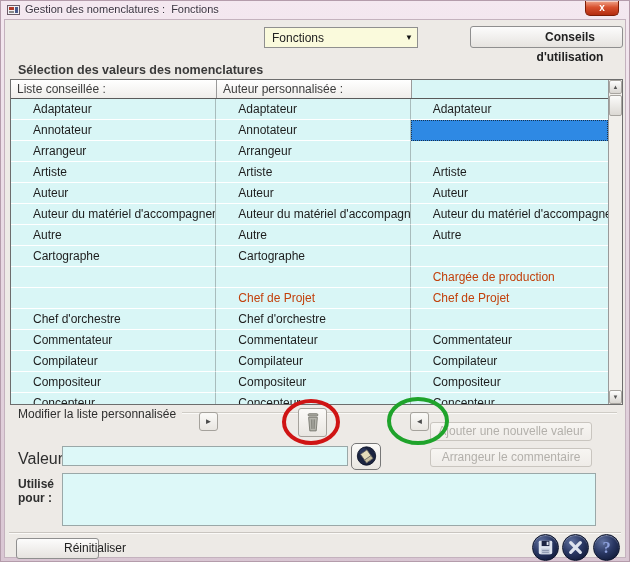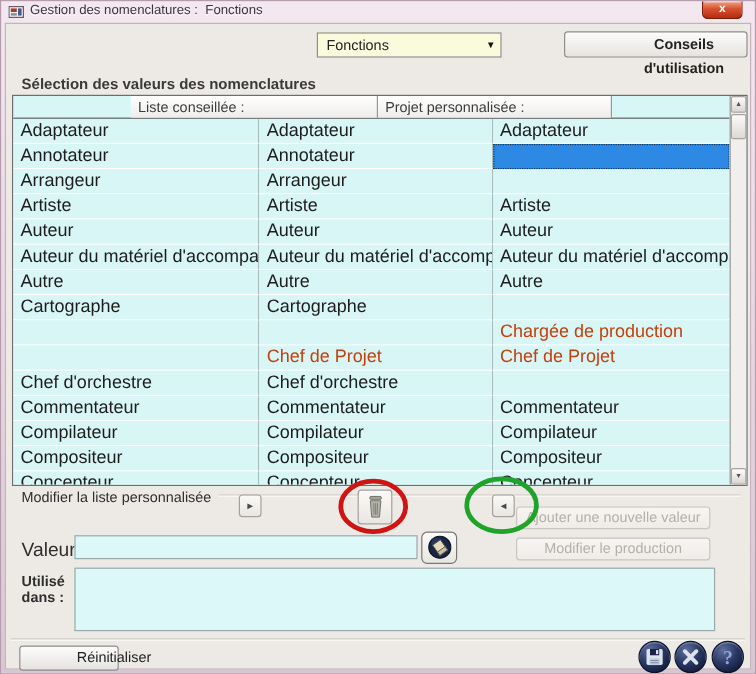--- a/index.html
+++ b/index.html
@@ -30,29 +30,29 @@
   .combo .combo-value { position:absolute; left:7px; top:3px; font-size:12px; color:#222; }
   .combo .combo-arrow { position:absolute; right:4px; top:5px; font-size:8px; color:#111; }
   .btn { background:linear-gradient(#fcfcfc,#e6e3df); border:1px solid #8f8f8f; border-radius:3px;
          font-size:12px; color:#222; text-align:center; cursor:pointer;padding-left:47px; }
   .help-btn { position:absolute; left:465px; top:6px; width:153px; height:22px;
               font-weight:bold; line-height:20px; }
 
   .table { position:absolute; left:5px; top:59px; width:613px; height:326px;
            border:1px solid #6d6d6d; background:#d9f6f6; overflow:hidden; }
   .thead { position:absolute; left:0; top:0; right:14px; height:19px; display:flex;
-           border-bottom:1px solid #5a5a5a;justify-content:center; }
+           border-bottom:1px solid #5a5a5a; }
   .thcell { background:linear-gradient(#ffffff,#efedea); border-right:1px solid #9a9a9a;
             font-size:12px; color:#3c3c3c; line-height:18px; padding-left:6px;
             white-space:nowrap; overflow:hidden; }
   .thcell.c0 { width:206px; } .thcell.c1 { width:195px; } .thcell.c2 { width:198px; border-right:none; }
   .tbody { position:absolute; left:0; top:19px; right:14px; bottom:0; overflow:hidden; }
   .trow { display:flex; height:21px; }
   .tcell { background:#d9f6f6; border-right:1px solid #a8bcbc; border-bottom:1px solid #ffffff;
-           line-height:20px; padding-left:6px; font-size:15px; color:#1d1d1d;
+           line-height:20px; padding-left:22px; font-size:12px; color:#1d1d1d;
            white-space:nowrap; overflow:hidden; cursor:default; }
   .tcell.c0 { width:206px; } .tcell.c1 { width:195px; } .tcell.c2 { width:198px; border-right:none; }
   .tcell.red { color:#c2410c; }
   .tcell.sel { background:#2e89e4; border:1px dotted #16324f; }
 
   .vscroll { position:absolute; top:0; right:0; width:14px; bottom:0;
              background:#f1efeb; border-left:1px solid #9a9a9a; }
   .scroll-btn { position:absolute; left:0; width:13px; height:14px;
                 background:linear-gradient(#fdfdfd,#d9d6d1); border:1px solid #a8a5a0;
                 border-radius:2px; font-size:6px; color:#555; text-align:center; line-height:12px; cursor:pointer; }
@@ -125,21 +125,21 @@
     <div class="combo">
       <span class="combo-value">Fonctions</span>
       <span class="combo-arrow">▼</span>
     </div>
 
     <div class="btn help-btn">Conseils d'utilisation</div>
 
     <div class="table">
       <div class="thead">
         <div class="thcell c0">Liste conseillée :</div>
-        <div class="thcell c1">Projet personnalisée :</div>
+        <div class="thcell c1">Auteur personnalisée :</div>
       </div>
       <div class="tbody">
           <div class="trow">
             <div class="tcell c0">Adaptateur</div>
             <div class="tcell c1">Adaptateur</div>
             <div class="tcell c2">Adaptateur</div>
           </div>
           <div class="trow">
             <div class="tcell c0">Annotateur</div>
             <div class="tcell c1">Annotateur</div>
@@ -244,25 +244,25 @@
       <svg viewBox="0 0 24 24" width="21" height="22">
         <circle cx="12" cy="12" r="10.5" fill="#1b2440" stroke="#0d1328" stroke-width="1"></circle>
         <circle cx="9" cy="8" r="5" fill="#2e3a60" opacity="0.8"></circle>
         <g transform="rotate(-35 12 12)">
           <rect x="7.5" y="6.5" width="9" height="12" fill="#e4dcba" stroke="#555" stroke-width="0.8"></rect>
           <rect x="7.5" y="14.5" width="9" height="4" fill="#c9c0a0" stroke="#555" stroke-width="0.8"></rect>
         </g>
       </svg>
     </div>
 
-    <div class="btn-disabled comment-btn">Modifier le production</div>
+    <div class="btn-disabled comment-btn">Arrangeur le commentaire</div>
 
     <div class="usage-label">
       <div>Utilisé</div>
-      <div>dans :</div>
+      <div>pour :</div>
     </div>
     <textarea class="usage-area" style=""></textarea>
 
     <div class="divider"></div>
 
     <div class="btn reset-btn">Réinitialiser</div>
 
     <div class="circle-btn circle-save">
       <svg viewBox="0 0 26 26" width="25" height="25">
         <rect x="6" y="6" width="14" height="14" rx="1.5" fill="#dde3ee"></rect>

